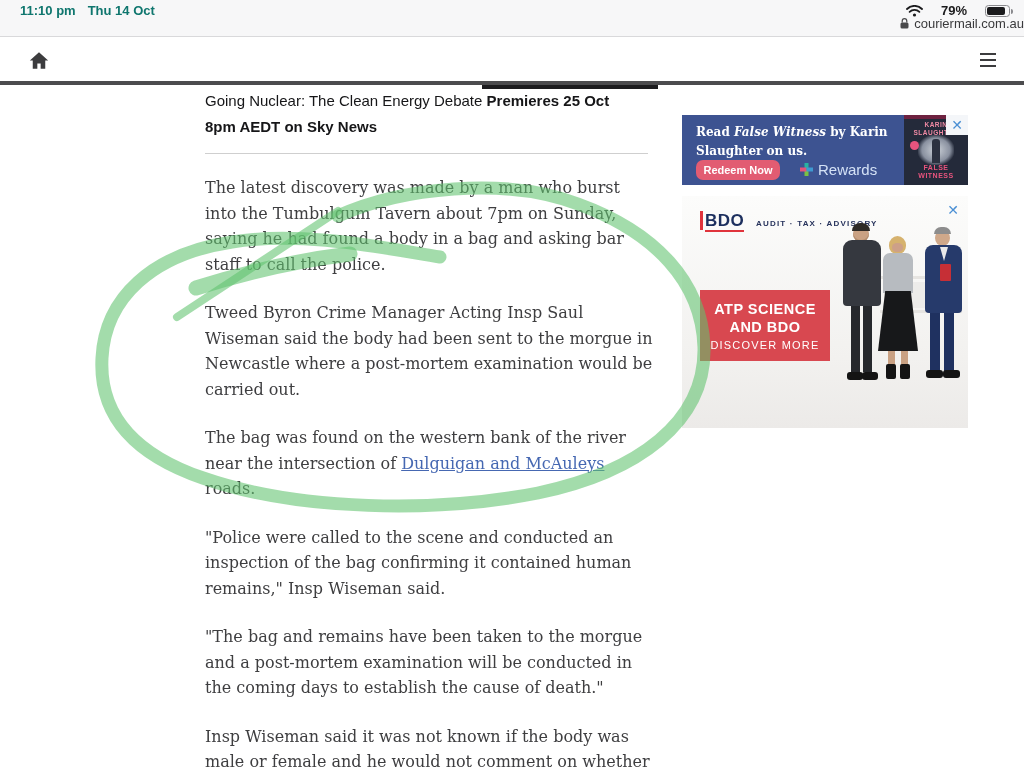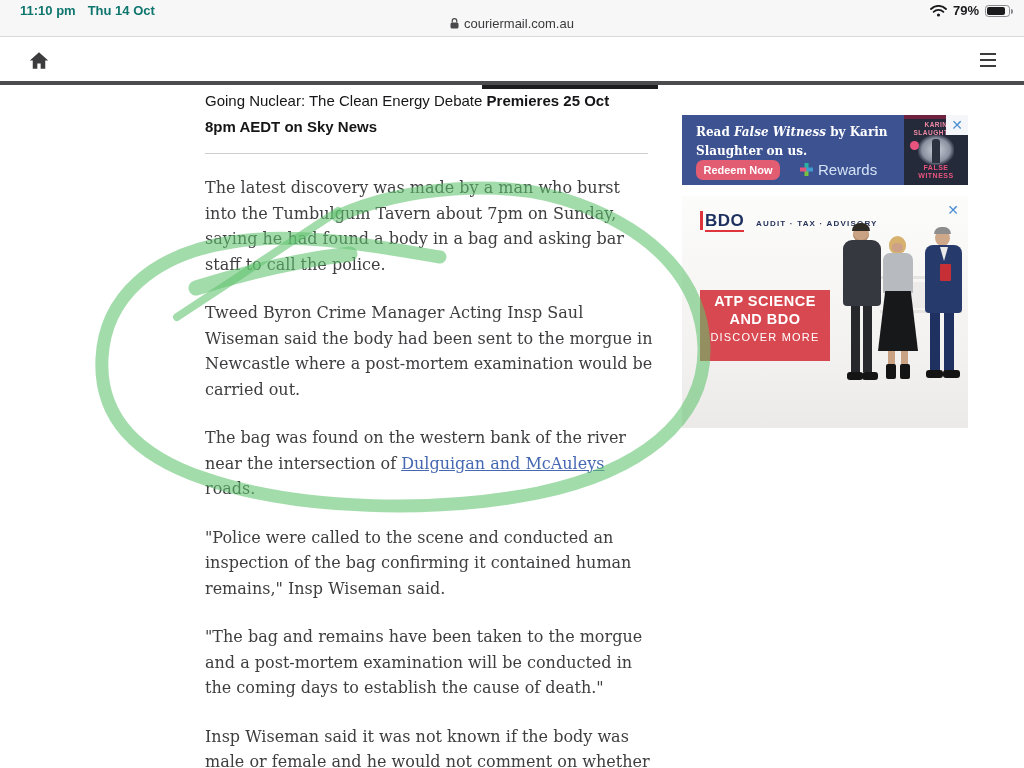--- a/index.html
+++ b/index.html
@@ -5,24 +5,24 @@
   * { margin:0; padding:0; box-sizing:border-box; }
   html,body { width:1024px; height:768px; overflow:hidden; background:#fff; }
   body { font-family:"Liberation Sans", sans-serif; }
   .screen { position:relative; width:1024px; height:768px; background:#fff; }
 
   
   .status-bar { position:absolute; left:0; top:0; width:1024px; height:37px;
     background:#f7f7f8; border-bottom:1px solid #d9d9db; }
   .time-date { position:absolute; left:20px; top:3px; font-size:13px; font-weight:700; color:#0f766e; }
   .time-date span { margin-right:12px; }
-  .url-pill { position:absolute; left:0; right:0; top:16px; text-align:center;
+  .url-pill { position:absolute; left:0; right:0; top:16px; text-align:right;
     font-size:13px; color:#3a3a3c; }
   .url-pill .lock { display:inline-block; vertical-align:-1px; margin-right:5px; }
-  .sys-right { position:absolute; right:14px; top:3px; display:flex; align-items:center; gap:6px;
+  .sys-right { position:absolute; right:14px; top:3px; display:flex; align-items:center; gap:18px;
     font-size:13px; font-weight:600; color:#1b1b1d; }
   .battery { position:relative; width:25px; height:12px; border:1px solid #8a8a8e; border-radius:3.5px; }
   .battery .fill { position:absolute; left:1px; top:1px; bottom:1px; width:79%; background:#1b1b1d; border-radius:2px; }
   .battery .nub { position:absolute; right:-4px; top:3px; width:2.5px; height:5px; background:#8a8a8e; border-radius:0 2px 2px 0; }
 
   
   .site-header { position:absolute; left:0; top:38px; width:1024px; height:43px; background:#fff; }
   .home-btn { position:absolute; left:26px; top:9px; width:26px; height:26px; display:flex; align-items:center; justify-content:center; cursor:pointer; }
   .menu-btn { position:absolute; right:24px; top:10px; width:24px; height:24px; display:flex; flex-direction:column; justify-content:center; gap:3.5px; cursor:pointer; }
   .menu-btn i { display:block; width:16px; height:2.2px; background:#3c3c3e; margin:0 auto; }
@@ -62,21 +62,21 @@
   .terms { margin:8px 0 0 14px; font-size:11px; font-weight:700; color:#2b2b2d; }
   .ad-label { margin-top:28px; text-align:center; font-family:"DejaVu Serif", serif; font-size:13px; color:#6e6e70; }
   .ad2 { position:relative; margin-top:11px; width:286px; height:232px; cursor:pointer;
     background:linear-gradient(#fcfcfb 0%, #f2f1ef 70%, #eceae8 100%); overflow:hidden; }
   .bdo-logo { position:absolute; left:18px; top:15px; display:flex; align-items:flex-start; }
   .bdo-bar { width:3px; height:19px; background:#e0343c; margin-right:2px; }
   .bdo-word { font-size:17px; font-weight:700; color:#1c2f5e; line-height:19px; border-bottom:2.5px solid #e0343c; letter-spacing:0.5px; }
   .bdo-tagline { position:absolute; left:74px; top:23px; font-size:8px; font-weight:700; letter-spacing:1.2px; color:#27335c; }
   .ad2 .ad-close { right:4px; top:4px; }
   .redbox { position:absolute; left:18px; top:94px; width:130px; height:71px; background:#d84850;
-    color:#fff; text-align:center; padding-top:2px; }
+    color:#fff; text-align:center; padding-top:10px; }
   .redbox .l1, .redbox .l2 { font-size:14.5px; font-weight:700; letter-spacing:0.5px; line-height:18px; }
   .redbox .l3 { font-size:11px; letter-spacing:1.2px; margin-top:3px; }
   .shelf { position:absolute; background:#e6e4e1; }
   .fig div { position:absolute; }
 
   
   .annotation { position:absolute; left:0; top:0; width:1024px; height:768px; pointer-events:none; z-index:50; }
 </style>
 </head>
 <body>

